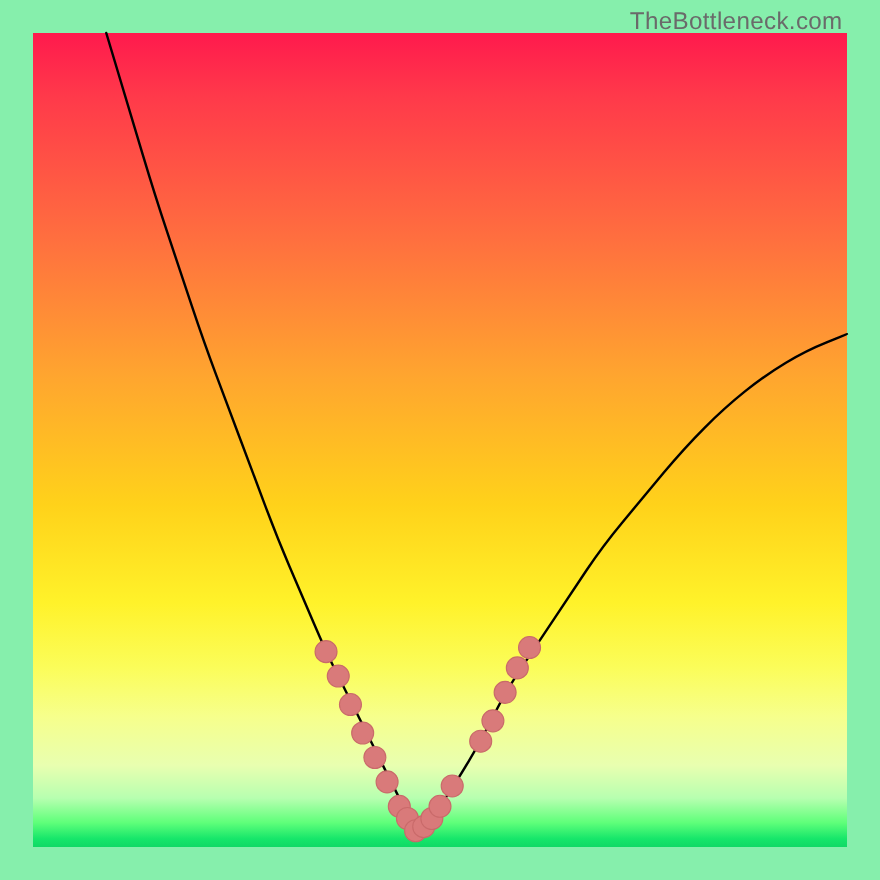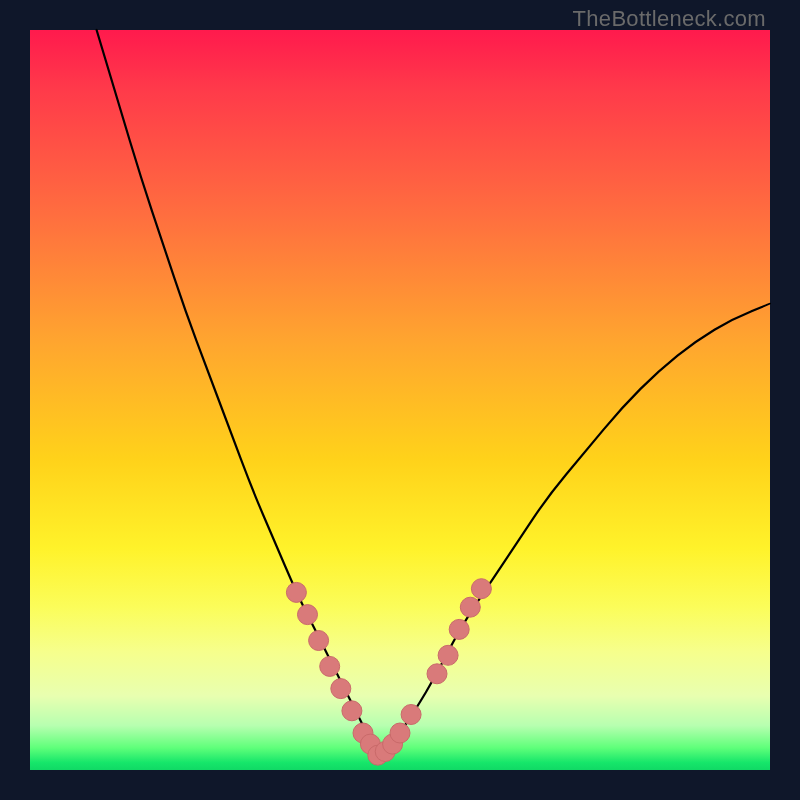--- a/index.html
+++ b/index.html
@@ -8,21 +8,21 @@
     width: 800px;
     height: 800px;
     overflow: hidden;
     background: #000;
     font-family: Arial, Helvetica, sans-serif;
   }
   .frame {
     position: relative;
     width: 800px;
     height: 800px;
-    background: #0f172a;
+    background: #86efac;
   }
   .plot {
     position: absolute;
     left: 30px;
     top: 30px;
     width: 740px;
     height: 740px;
     
     background: linear-gradient(
       to bottom,

